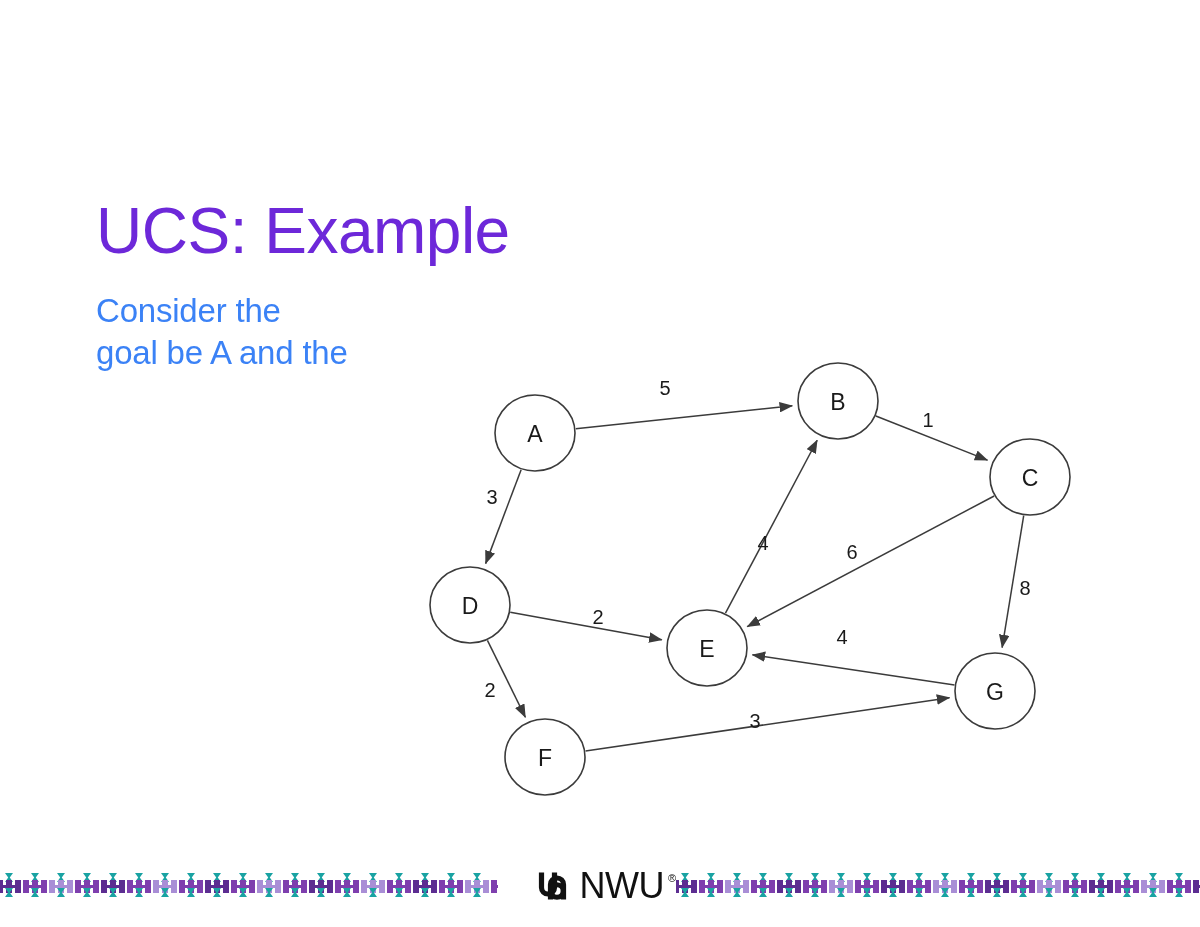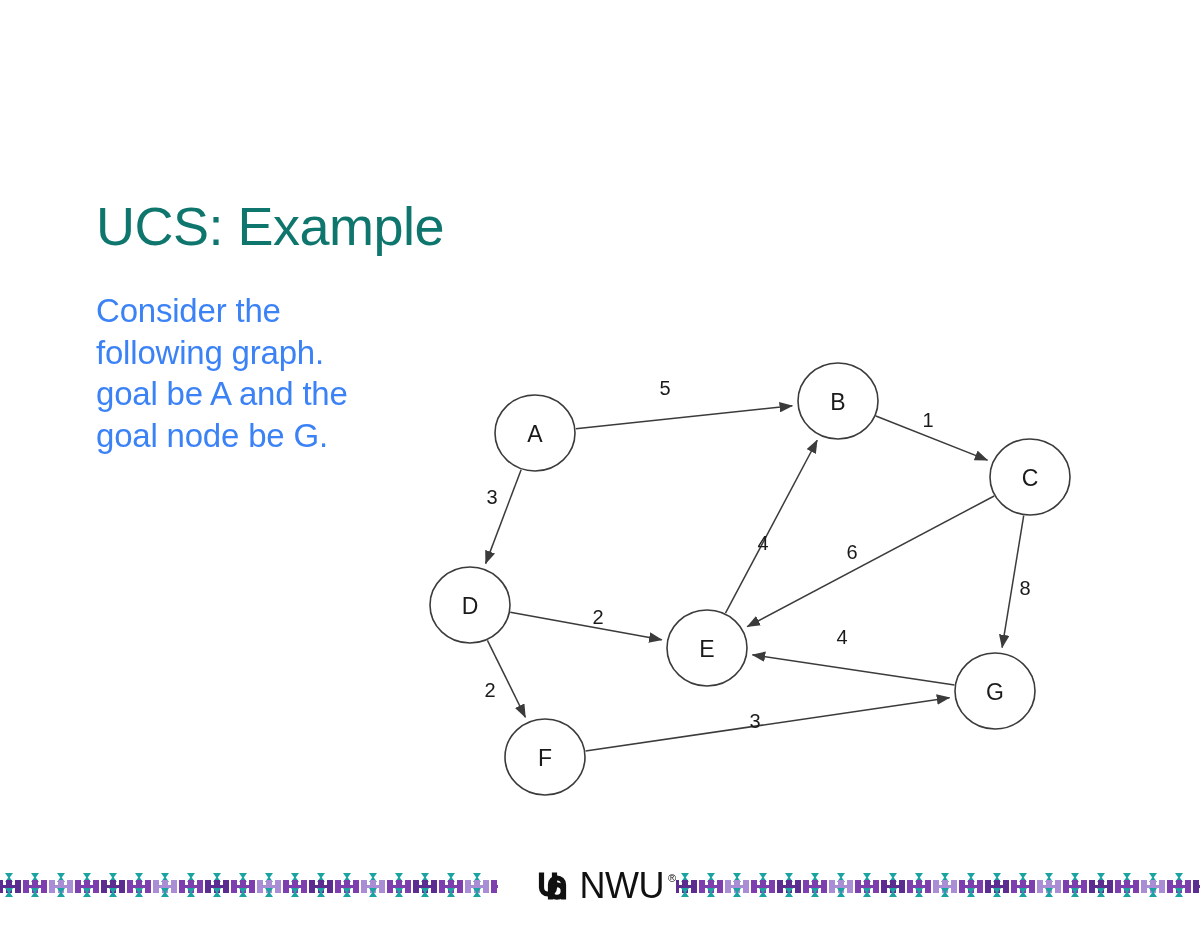--- a/index.html
+++ b/index.html
@@ -19,23 +19,23 @@
     position: absolute;
     inset: 0;
     background: #ffffff;
   }
 
   
   #slide-title {
     position: absolute;
     left: 96px;
     top: 198px;
-    font-size: 54px;
+    font-size: 64px;
     line-height: 1.04;
-    color: #0f766e;
+    color: #6d28d9;
     font-weight: 400;
     letter-spacing: -0.5px;
     white-space: nowrap;
   }
 
   
   #body-text {
     position: absolute;
     left: 96px;
     top: 290px;
@@ -132,23 +132,21 @@
 </style>
 </head>
 <body>
 
 <div id="slide">
 
   <div id="slide-title">UCS: Example</div>
 
   <div id="body-text">
     <div>Consider the</div>
-    <div>following graph.</div>
     <div>goal be A and the</div>
-    <div>goal node be G.</div>
   </div>
 
   <div id="graph-figure">
     <svg id="graph-svg" viewBox="0 0 700 480" xmlns="http://www.w3.org/2000/svg">
       <defs>
         <marker id="arrowhead" markerWidth="9" markerHeight="7" refX="8.5" refY="3.5" orient="auto" markerUnits="strokeWidth">
           <path d="M0,0 L9,3.5 L0,7 Z" fill="#3b3b3b"></path>
         </marker>
       </defs>
       <g id="edges-layer">

